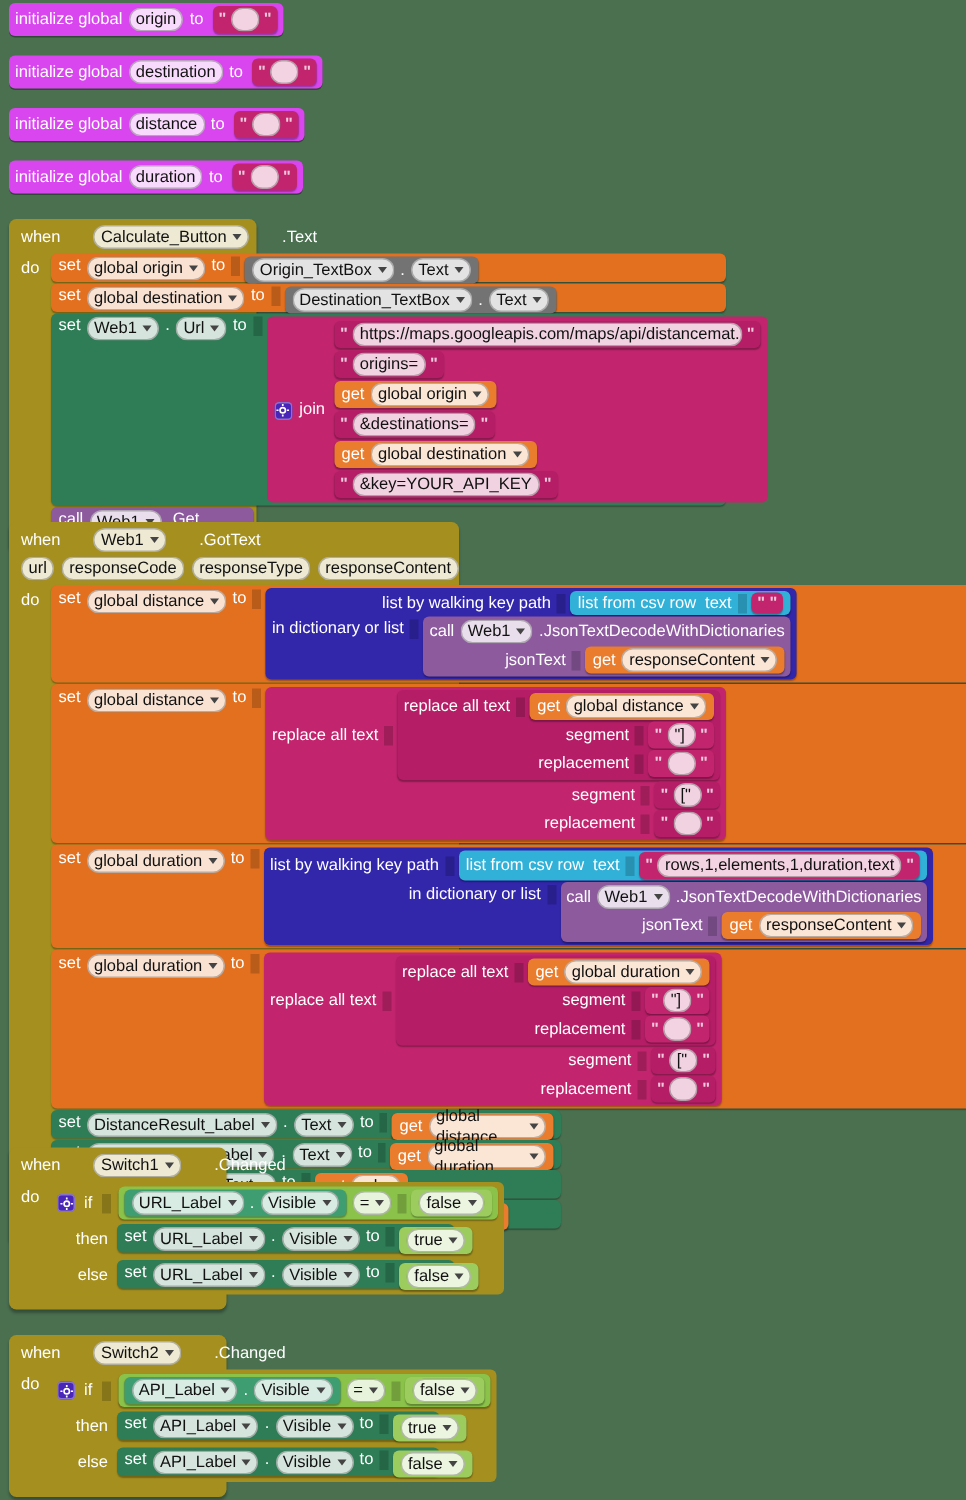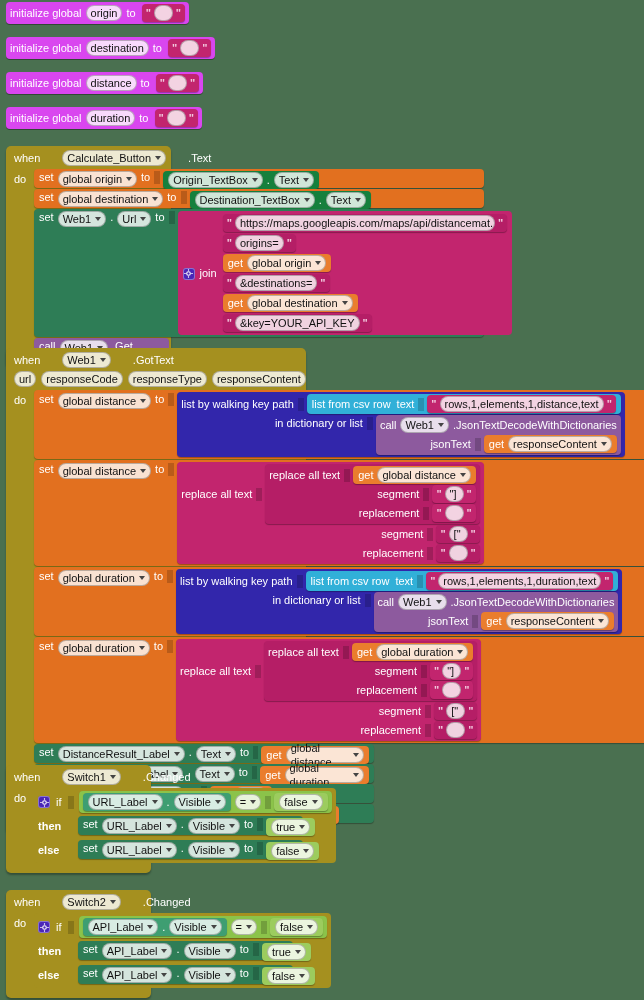--- a/index.html
+++ b/index.html
@@ -32,21 +32,21 @@
          border-top:4px solid #444;display:inline-block;margin-left:1px;}
   .quote{color:#f2c8dd;font-size:11px;font-weight:bold;}
 
   
   .c-event{background:#a5901f;}
   .c-varinit{background:#d946ef;}        
   .c-varset{background:#e2701f;}         
   .c-varget{background:#ea7d2d;}         
   .c-text{background:#c2256e;}           
   .c-comp{background:#2e7d56;}           
-  .c-compget{background:#15803d;}
+  .c-compget{background:#737373;}
   .c-call{background:#8d5a9e;}           
   .c-list{background:#31b0d8;}           
   .c-dict{background:#3226ab;}           
   .c-ctrl{background:#a5901f;}           
   .c-logic{background:#8bc34a;}          
   .c-logic-dark{background:#77ad3c;}
   .plug{
     display:inline-block;width:6px;height:13px;border-radius:0 0 0 0;
     background:rgba(0,0,0,.18);margin-right:-1px;
   }
@@ -83,21 +83,21 @@
   .join{display:flex;align-items:center;gap:6px;border-radius:4px;padding:3px 5px;}
   .join-items{display:flex;flex-direction:column;gap:2px;align-items:flex-start;}
 
   
   .txt{display:inline-flex;align-items:center;gap:3px;border-radius:4px;padding:1px 4px;
        box-shadow:0 1px 1px rgba(0,0,0,.3);}
 
   
   .ifblk{display:flex;flex-direction:column;border-radius:4px;padding:3px 4px 4px 4px;}
   .ifrow{display:flex;align-items:center;gap:6px;min-height:17px;}
-  .ifkey{width:34px;flex:none;font-size:11px;font-weight:bold;}
+  .ifkey{width:34px;text-align:right;flex:none;font-size:11px;}
 </style>
 </head>
 <body>
 
 <div class="canvas">
 
   <div class="blk c-varinit" style="position:absolute;left:6px;top:2px;padding:2px 4px;">
     <div class="row">
       <span class="lbl">initialize global</span>
       <span class="field">
@@ -347,21 +347,20 @@
                 <div class="argrow">
                   <span class="arglbl">list by walking key path</span>
                   <span class="plug"></span>
 
                   <span class="val c-list">
                     <span class="lbl">list from csv row</span>
                     <span class="lbl" style="margin-left:2px;">text</span>
                     <span class="plug"></span>
                     <span class="txt c-text">
                       <span class="quote">"</span>
-                      <span class="field">rows,1,elements,1,distance,text</span>
                       <span class="quote">"</span>
                     </span>
                   </span>
                 </div>
                 <div class="argrow" style="align-items:flex-start;">
                   <span class="arglbl" style="padding-top:2px;">in dictionary or list</span>
                   <span class="plug" style="margin-top:2px;"></span>
 
                   <span class="val c-call" style="flex-direction:column;align-items:flex-end;padding:2px 4px;gap:2px;">
                     <span style="display:flex;align-items:center;gap:4px;">

